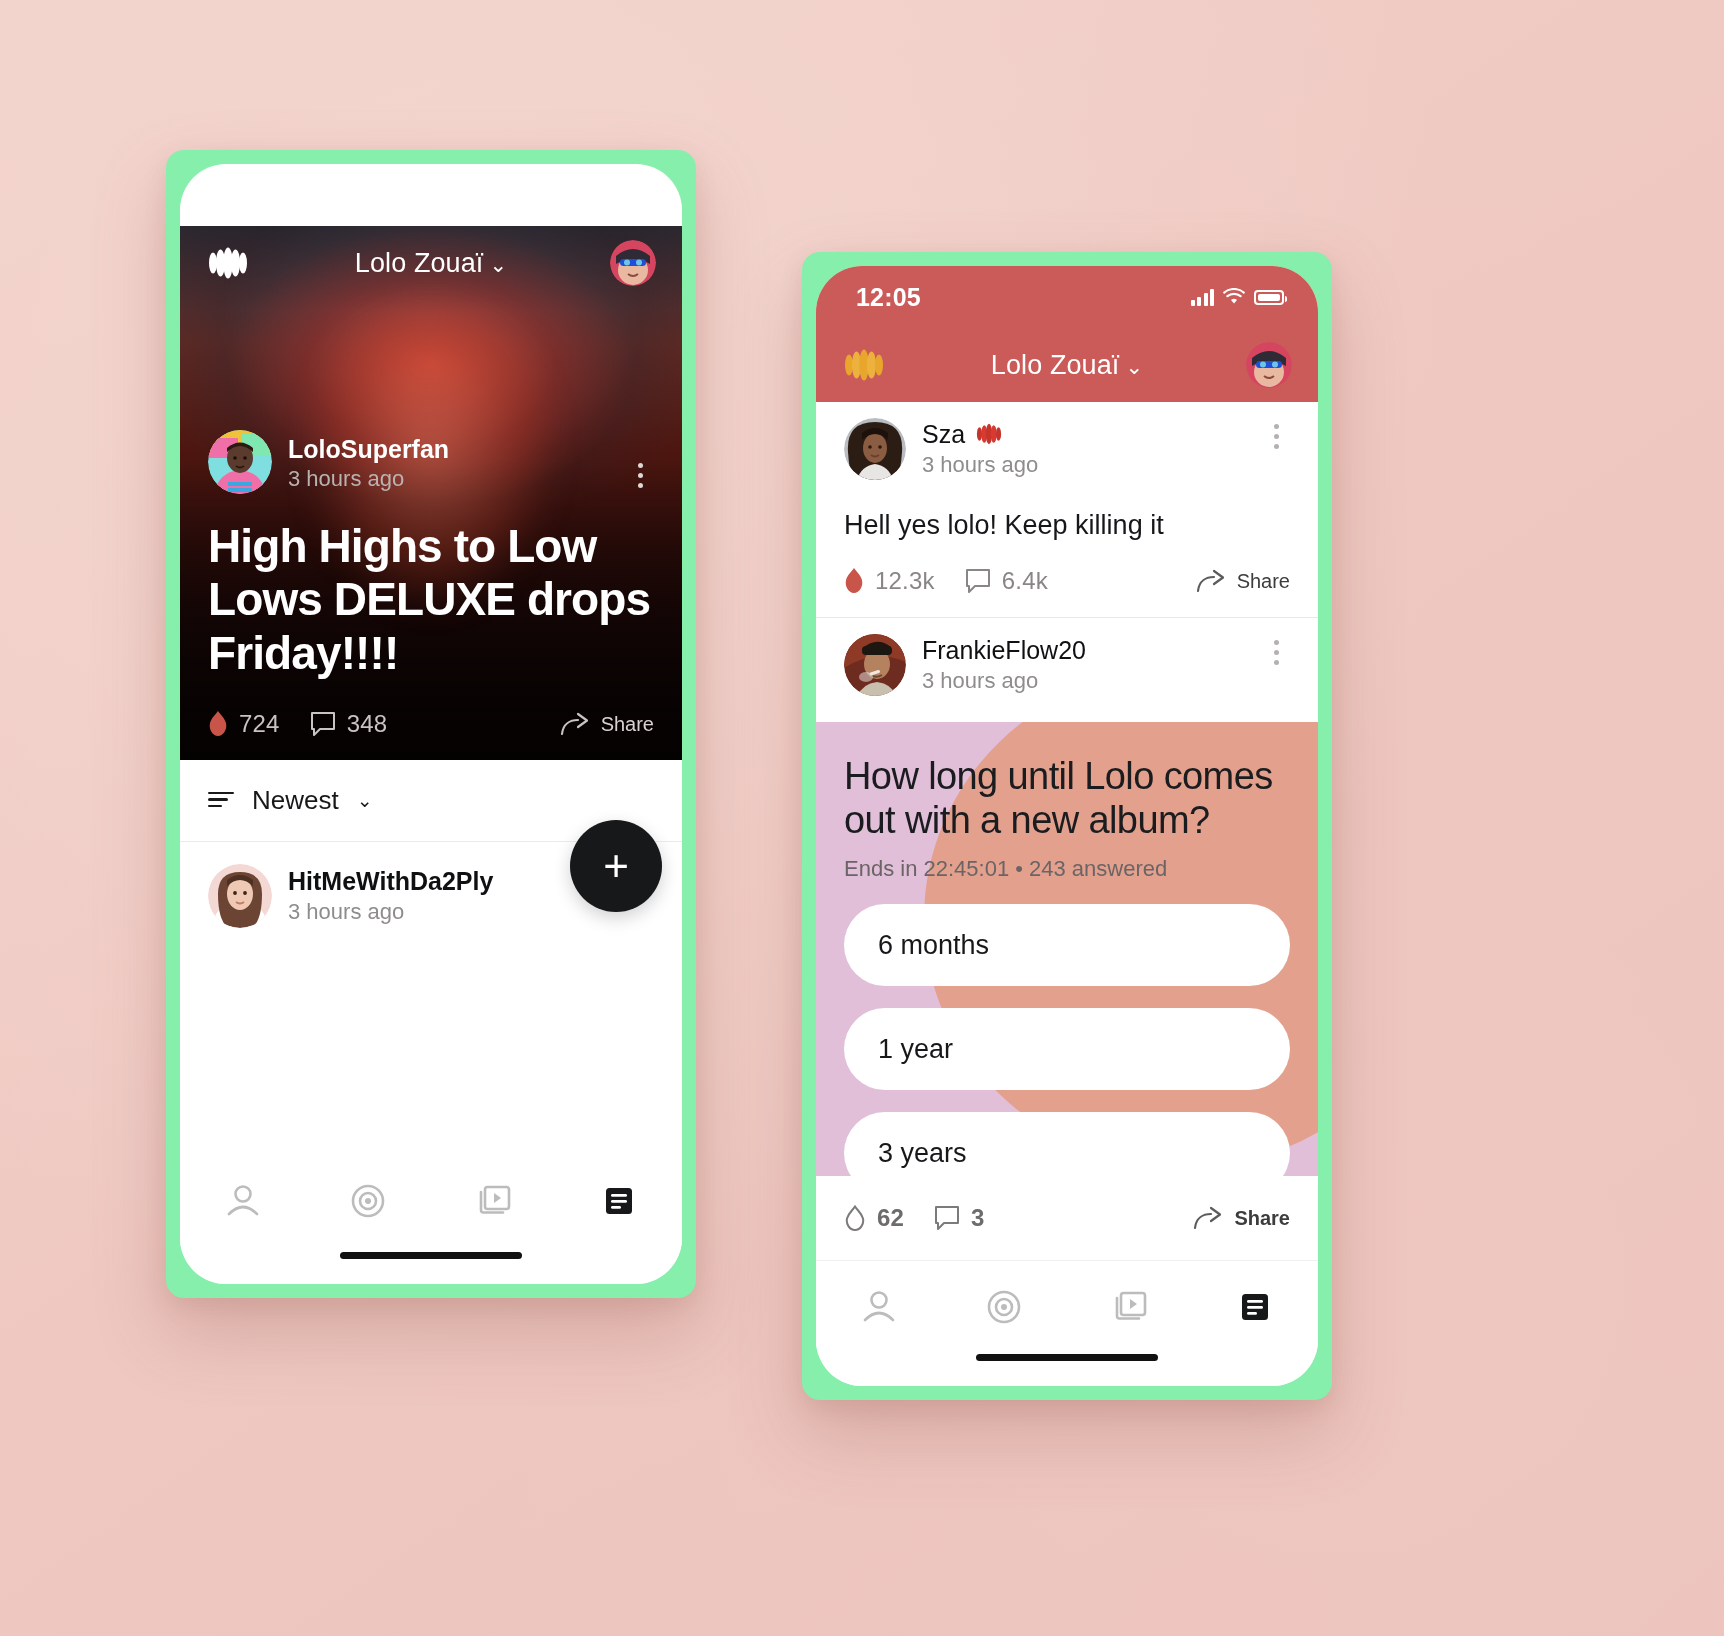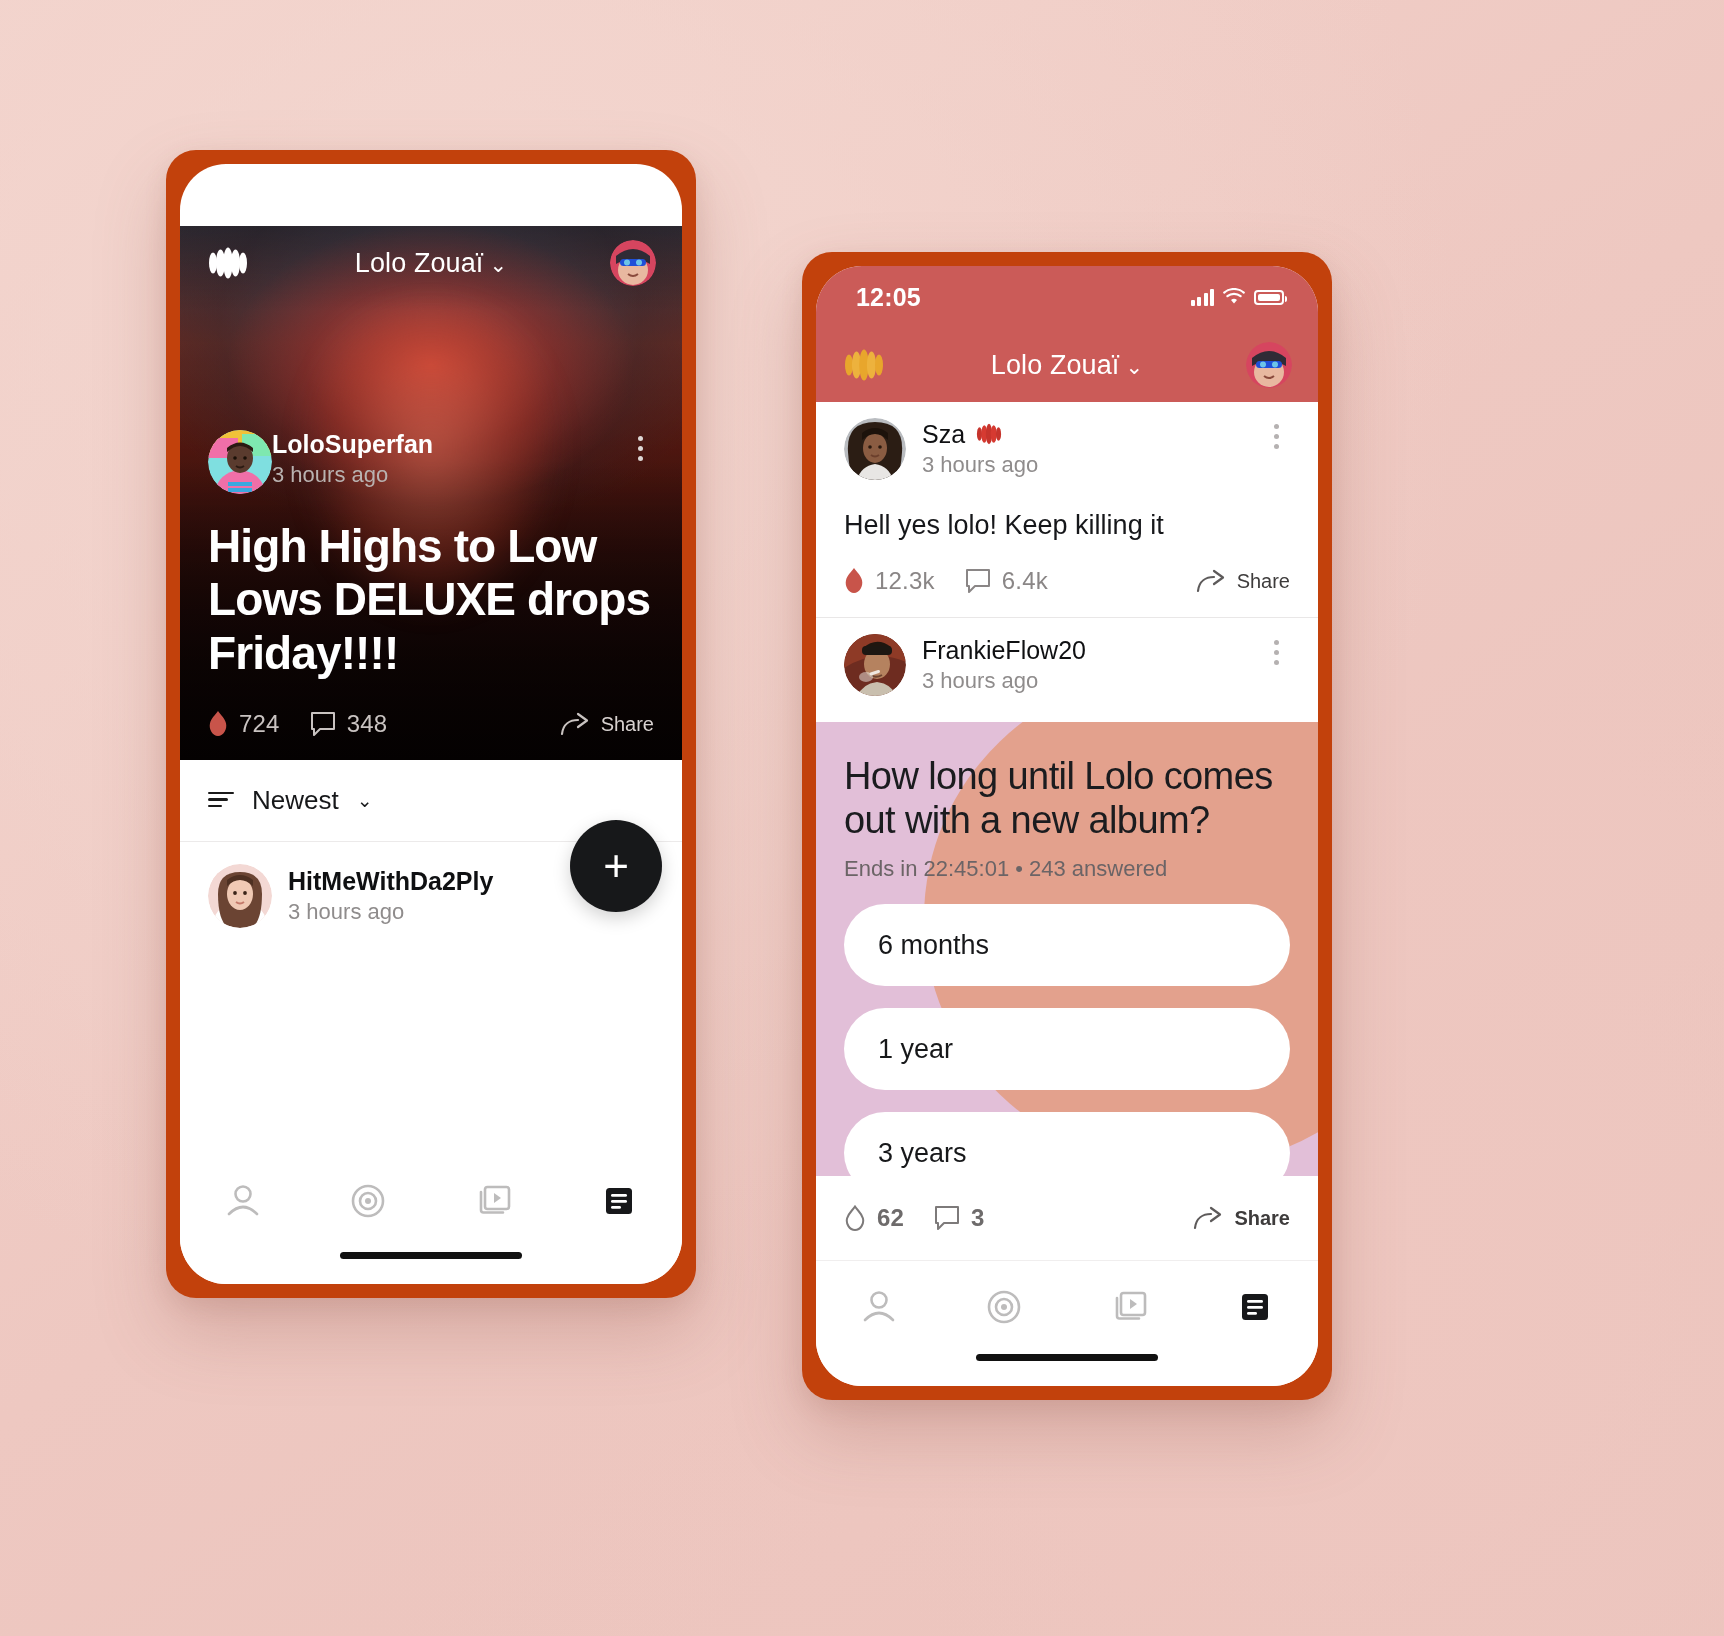--- a/index.html
+++ b/index.html
@@ -14,22 +14,22 @@
     position: absolute; inset: 0;
     background:
       radial-gradient(circle at 28% 22%, #f3d6cf 0%, rgba(243,214,207,0) 55%),
       radial-gradient(circle at 78% 78%, #eec7c0 0%, rgba(238,199,192,0) 60%),
       linear-gradient(145deg, #f2d2cb 0%, #eec8c1 50%, #eac2bb 100%);
   }
 
   
   .phone {
     position: absolute;
-    background: #c2410c;
-    border-radius: 30px;
+    background: #86efac;
+    border-radius: 18px;
     padding: 14px;
     box-shadow: 0 34px 70px rgba(150,90,80,0.28), 0 8px 22px rgba(150,90,80,0.14);
   }
   .screen {
     width: 100%; height: 100%;
     border-radius: 46px;
     overflow: hidden;
     position: relative;
     background: #fff;
     display: flex; flex-direction: column;
@@ -93,21 +93,21 @@
     background: linear-gradient(180deg, rgba(0,0,0,0.26) 0%, rgba(0,0,0,0) 16%, rgba(0,0,0,0) 44%, rgba(0,0,0,0.48) 72%, rgba(0,0,0,0.82) 100%);
   }
   .hero-face {
     position:absolute; left:50%; top:16%; transform: translateX(-50%);
     width: 270px; height: 340px; border-radius: 48% 48% 44% 44%;
     background: radial-gradient(ellipse 60% 62% at 50% 40%, rgba(226,112,88,0.55) 0%, rgba(176,58,40,0.3) 55%, rgba(120,32,24,0) 80%);
     filter: blur(14px);
   }
   .hero-content { position: relative; z-index: 3; padding: 0 28px 22px; }
 
-  .post-user { display: flex; align-items: flex-start; margin-bottom: 26px; }
+  .post-user { display: flex; align-items: flex-end; gap: 16px; margin-bottom: 26px; }
   .pu-av { width: 64px; height: 64px; border-radius: 50%; overflow: hidden; flex: 0 0 64px; position: relative; }
   .pu-meta { flex: 1 1 auto; min-width: 0; }
   .pu-name { font-size: 25px; font-weight: 700; color: #fff; line-height: 1.15; }
   .pu-time { font-size: 22px; color: #b9b2b0; line-height: 1.3; margin-top: 2px; }
   .kebab { width: 28px; flex: 0 0 28px; display:flex; flex-direction:column; align-items:center; gap: 5px; padding: 6px 0; }
   .kebab span { width: 5px; height: 5px; border-radius: 50%; background: #ddd7d5; display:block; }
 
   .post-title {
     font-size: 46px; line-height: 1.16; font-weight: 700;
     color: #fff; letter-spacing: -0.9px; margin-bottom: 30px;

